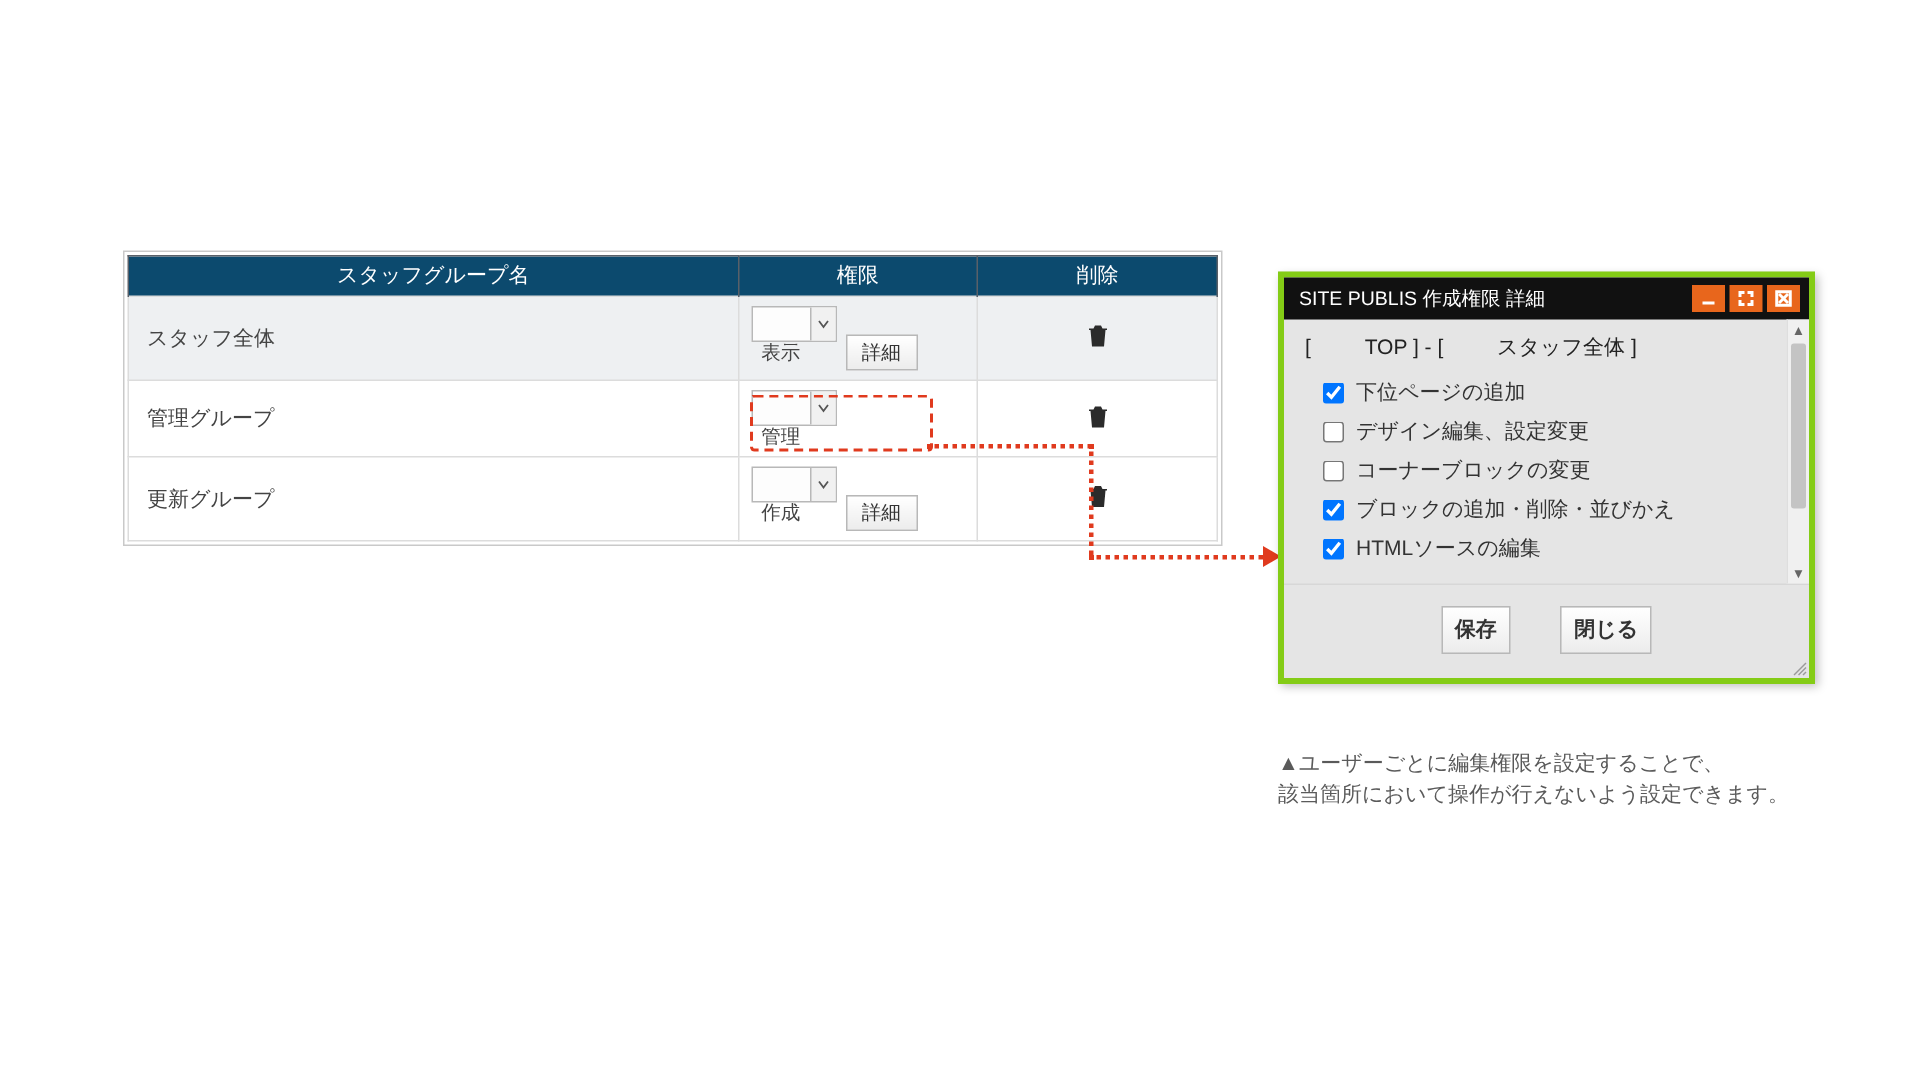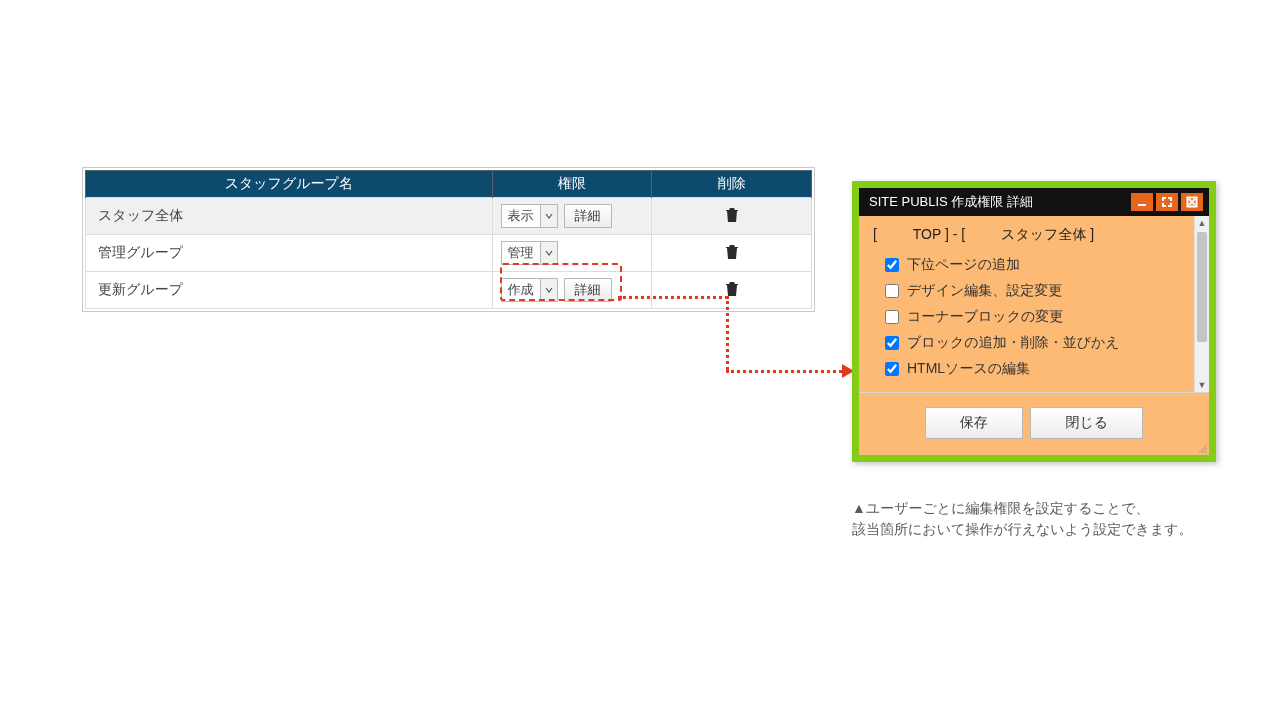--- a/index.html
+++ b/index.html
@@ -58,21 +58,21 @@
 
   .select {
     display: inline-flex;
     align-items: center;
     border: 1px solid #b8b8b8;
     background: #fdfdfd;
     height: 22px;
     font-size: 13px;
     cursor: pointer;
   }
-  .select .val { padding: 0 6px; }
+  .select .val { padding: 0 6px; margin-top: 38px; }
   .select .arrow {
     border-left: 1px solid #b8b8b8;
     width: 16px;
     height: 100%;
     display: inline-flex;
     align-items: center;
     justify-content: center;
     background: #f1f1f1;
   }
   .select .arrow svg { width: 8px; height: 8px; }
@@ -124,22 +124,22 @@
     border-left: 12px solid #e03a1e;
   }
   #arrowhead { left: 842px; top: 364px; }
 
   
   .popup {
     position: absolute;
     left: 852px;
     top: 181px;
     width: 350px;
-    background: #fdba74;
-    border: 7px solid #84cc16;
+    background: #e5e5e5;
+    border: 4px solid #84cc16;
     box-shadow: 2px 2px 6px rgba(0,0,0,0.25);
   }
   .popup .titlebar {
     background: #111111;
     color: #ffffff;
     display: flex;
     align-items: center;
     height: 28px;
     padding: 0 6px 0 10px;
     font-size: 13px;
@@ -206,25 +206,26 @@
   .popup .scroll-track .spacer { flex: 1; }
 
   .popup .footer {
     padding: 14px 0 16px 0;
     text-align: center;
   }
   .popup .footer .fbtn {
     display: inline-block;
     border: 1px solid #b8b8b8;
     background: linear-gradient(#ffffff, #ececec);
-    padding: 6px 34px;
+    padding: 6px 8px;
     font-size: 14px;
     cursor: pointer;
-    margin: 0 2px;
+    margin: 0 15px;
     color: #333;
+    font-weight: bold;
   }
   .popup .resize {
     position: absolute;
     right: 1px;
     bottom: 1px;
     width: 12px; height: 12px;
   }
   .popup .resize svg { width: 12px; height: 12px; }
 
   

